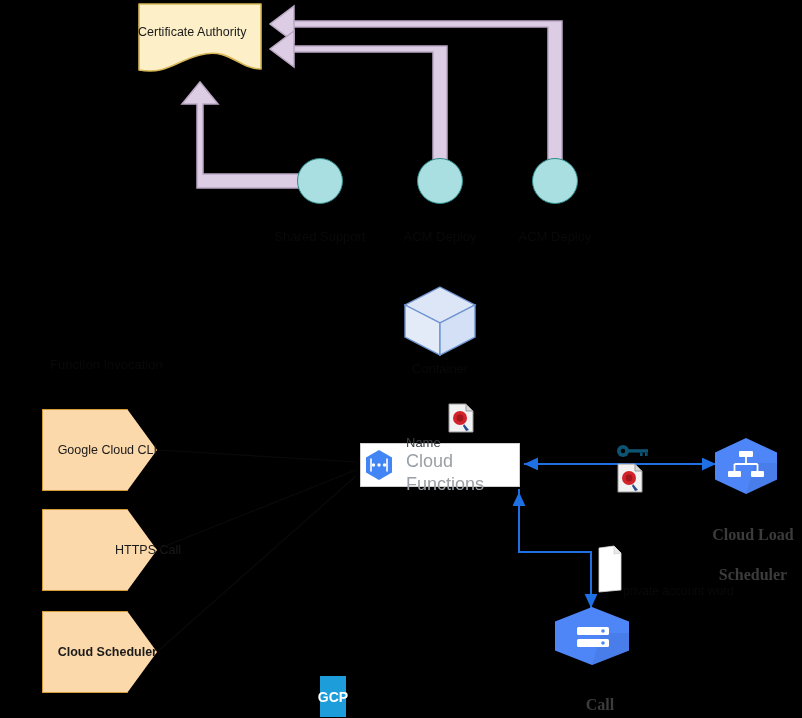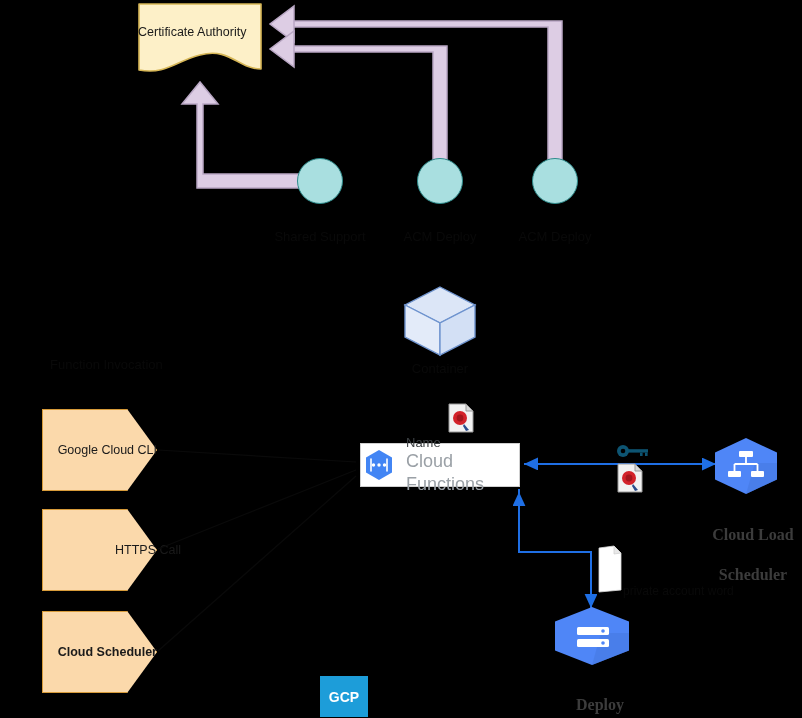--- a/index.html
+++ b/index.html
@@ -37,21 +37,21 @@
 
   
   .cf-card{position:absolute;left:360px;top:443px;width:160px;height:44px;
            background:#ffffff;border:1px solid #cfcfcf;box-sizing:border-box;
            display:flex;align-items:center;padding-left:1px;}
   .cf-txt{margin-left:10px;}
   .cf-name{color:#3c4043;font-size:13px;line-height:1.2;}
   .cf-sub{color:#9aa0a6;font-size:18px;line-height:1.25;}
 
   
-  .gcp-badge{position:absolute;left:320px;top:676px;width:48px;height:41px;
+  .gcp-badge{position:absolute;left:320px;top:676px;width:26px;height:41px;
              background:#1d9dd9;color:#fff;font-size:14px;font-weight:bold;
              display:flex;align-items:center;justify-content:center;}
 
   svg{display:block;overflow:visible;}
 </style>
 </head>
 <body>
 
 <div id="stage">
 
@@ -188,21 +188,21 @@
     <polygon points="39,1 76,15.5 76,44.5 39,59 2,44.5 2,15.5" fill="#4f86f7"></polygon>
     <polygon points="39,59 76,44.5 76,27 48,27" fill="#4579e0" opacity="0.55"></polygon>
     <g>
       <rect x="24" y="21" width="32" height="8" rx="1.5" fill="#ffffff"></rect>
       <rect x="24" y="33" width="32" height="8" rx="1.5" fill="#ffffff"></rect>
       <circle cx="50" cy="25" r="1.8" fill="#4f86f7"></circle>
       <circle cx="50" cy="37" r="1.8" fill="#4f86f7"></circle>
     </g>
   </svg>
   <div class="lbl gcp-cap" style="left:543px;top:675px;width:98px;">
-    <span>Deploy</span><br>
+    <span>Call</span><br>
     <span>Storage</span>
   </div>
 
   <div class="gcp-badge">
     <span>GCP</span>
   </div>
 
 </div>
 
 </body></html>

